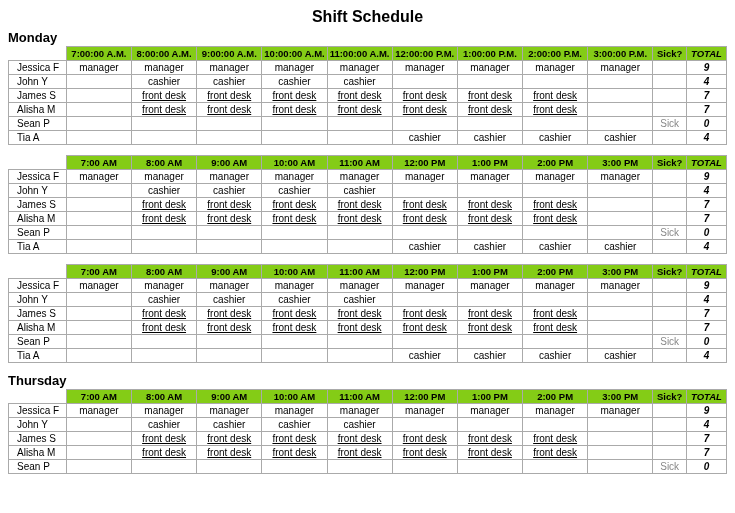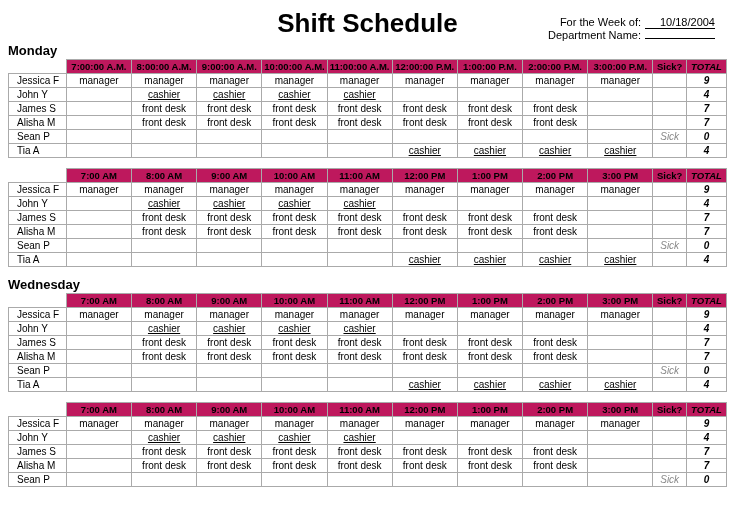--- a/index.html
+++ b/index.html
@@ -6,21 +6,21 @@
     body {
       font-family: Arial, sans-serif;
       font-size: 11px;
       background: #fff;
       width: 735px;
       min-height: 513px;
       padding: 8px;
     }
     .page-title {
       text-align: center;
-      font-size: 26px;
+      font-size: 16px;
       font-weight: bold;
       margin-bottom: 4px;
       color: #000;
     }
     .header-right {
       position: absolute;
       top: 8px;
       right: 12px;
       text-align: right;
       font-size: 11px;
@@ -61,59 +61,49 @@
     }
     th, td {
       border: 1px solid #aaa;
       padding: 1px 2px;
       font-size: 10px;
       text-align: center;
       white-space: nowrap;
       overflow: hidden;
     }
     th {
-      background: #be185d;
+      background: #84cc16;
       font-weight: bold;
       font-size: 9.5px;
     }
     .col-name {
       text-align: left;
       width: 55px;
       font-weight: bold;
       background: #fff;
       border: none;
       padding-left: 0;
     }
     .col-time { width: 62px; }
     .col-sick { width: 32px; }
     .col-total { width: 38px; font-style: italic; }
     .cell-manager { background: #f4a460; }
-    .cell-cashier { background: #add8e6; text-decoration: underline; }
-    .cell-frontdesk { background: #e0f0e0; }
+    .cell-cashier { background: #add8e6; }
+    .cell-frontdesk { background: #e0f0e0; text-decoration: underline; }
     .cell-empty { background: #e8e8e8; }
-    .cell-sick { color: #888; font-style: italic; }
+    .cell-sick { color: #888; }
     tr.data-row td { background: #fff; }
     .name-col { text-align: left; padding-left: 8px; font-size: 10px; font-weight: normal; }
     .total-val { font-weight: bold; }
   </style>
 </head>
 <body>
 
 <div class="page-wrapper">
   <h1 class="page-title">Shift Schedule</h1>
-  <div class="header-right">
-    <div class="week-line">
-      <span>For the Week of:</span>
-      <span class="underline-val">10/18/2004</span>
-    </div>
-    <div class="dept-line">
-      <span>Department Name:</span>
-      <span class="underline-val"></span>
-    </div>
-  </div>
 
   <div id="schedule-container">
   <div class="schedule-section">
         <div class="day-label">Monday</div>
         <table>
           <thead>
             <tr>
               <th class="col-name"></th>
               <th class="col-time">7:00:00 A.M.</th>
               <th class="col-time">8:00:00 A.M.</th>
@@ -316,21 +306,20 @@
               <td class="cell-cashier">cashier</td>
               <td class="cell-cashier">cashier</td>
               <td class="cell-cashier">cashier</td>
               <td class="col-sick"></td>
               <td class="col-total total-val">4</td>
             </tr>
           </tbody>
         </table>
       </div>
       <div class="schedule-section">
-        <div class="day-label">Wednesday</div>
         <table>
           <thead>
             <tr>
               <th class="col-name"></th>
               <th class="col-time">7:00 AM</th>
               <th class="col-time">8:00 AM</th>
               <th class="col-time">9:00 AM</th>
               <th class="col-time">10:00 AM</th>
               <th class="col-time">11:00 AM</th>
               <th class="col-time">12:00 PM</th>
@@ -423,20 +412,21 @@
               <td class="cell-cashier">cashier</td>
               <td class="cell-cashier">cashier</td>
               <td class="cell-cashier">cashier</td>
               <td class="col-sick"></td>
               <td class="col-total total-val">4</td>
             </tr>
           </tbody>
         </table>
       </div>
       <div class="schedule-section">
+        <div class="day-label">Thursday</div>
         <table>
           <thead>
             <tr>
               <th class="col-name"></th>
               <th class="col-time">7:00 AM</th>
               <th class="col-time">8:00 AM</th>
               <th class="col-time">9:00 AM</th>
               <th class="col-time">10:00 AM</th>
               <th class="col-time">11:00 AM</th>
               <th class="col-time">12:00 PM</th>

